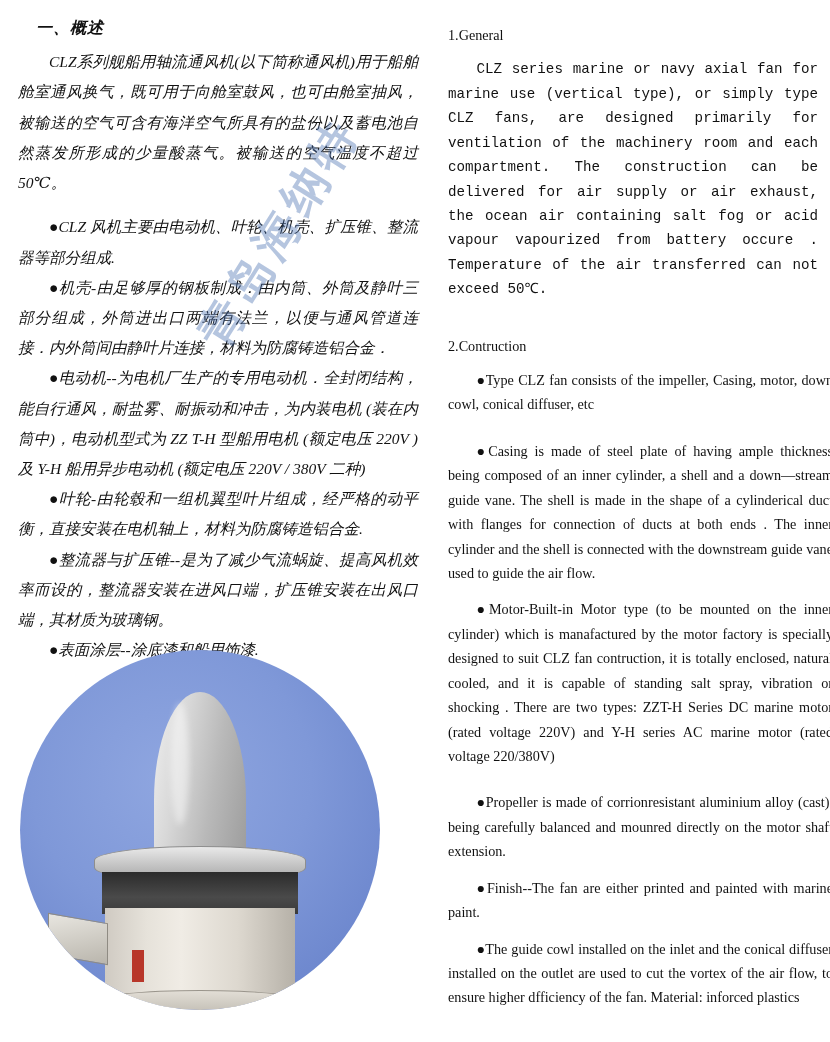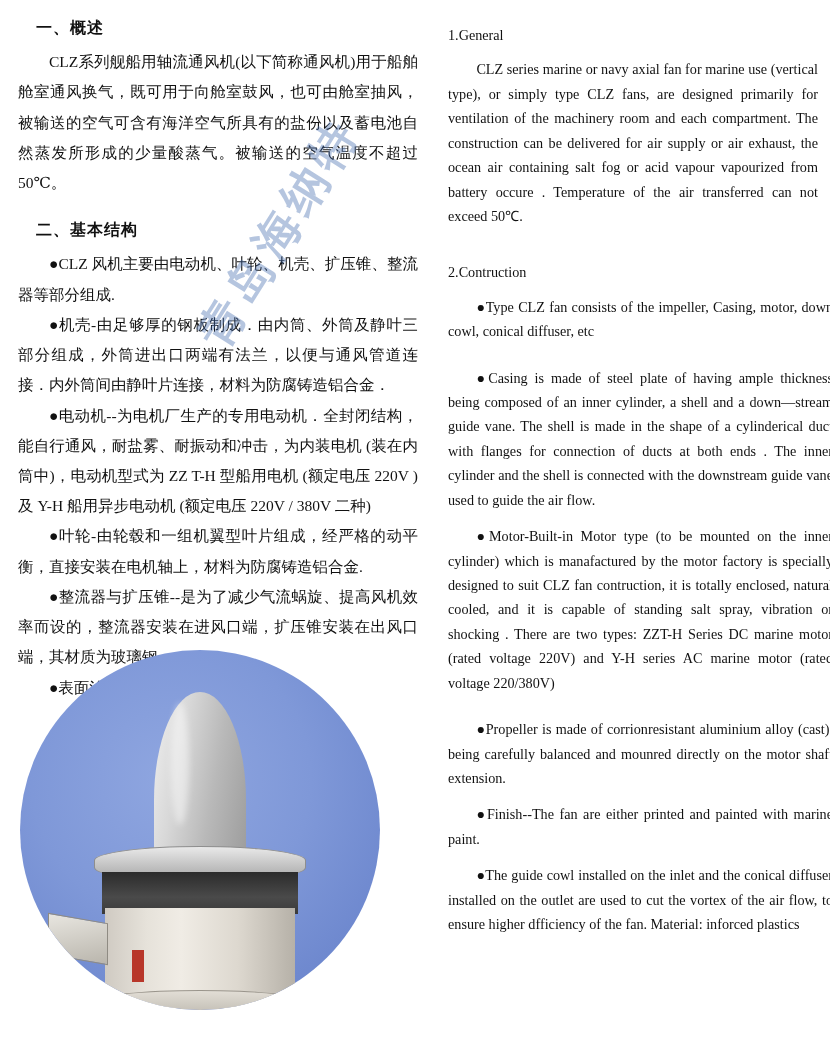--- a/index.html
+++ b/index.html
@@ -22,20 +22,21 @@
   }
   .col {
     position: absolute;
     top: 0;
     box-sizing: border-box;
   }
   .col-left {
     left: 18px;
     width: 400px;
     padding-top: 10px;
+    font-style: italic;
   }
   .col-right {
     left: 448px;
     width: 385px;
     padding-top: 23px;
   }
 
   
   .zh {
     font-family: "Liberation Serif", "DejaVu Serif", serif;
@@ -67,20 +68,21 @@
     text-align: justify;
     color: #111;
   }
   .en-heading {
     font-size: 14.2px;
     margin: 0 0 10px 0;
   }
   .en-para {
     margin: 0 15px 14px 0;
     text-indent: 2em;
+    font-family: Liberation Mono, monospace;
   }
   .en-bullet {
     margin: 0 0 12px 0;
     text-indent: 2em;
   }
   .gap-lg { height: 18px; }
   .gap-md { height: 10px; }
 
   
   .photo-wrap {
@@ -206,21 +208,20 @@
 <div class="page">
 
   <div class="col col-left zh">
 
     <div class="zh-heading">一、概述</div>
 
     <p class="zh-para">CLZ系列舰船用轴流通风机(以下简称通风机)用于船舶舱室通风换气，既可用于向舱室鼓风，也可由舱室抽风，被输送的空气可含有海洋空气所具有的盐份以及蓄电池自然蒸发所形成的少量酸蒸气。被输送的空气温度不超过 50℃。</p>
 
     <div style="height:12px"></div>
 
-    <div class="zh-heading">二、基本结构</div>
 
     <p class="zh-bullet">●CLZ 风机主要由电动机、叶轮、机壳、扩压锥、整流器等部分组成.</p>
     <p class="zh-bullet">●机壳-由足够厚的钢板制成．由内筒、外筒及静叶三部分组成，外筒进出口两端有法兰，以便与通风管道连接．内外筒间由静叶片连接，材料为防腐铸造铝合金．</p>
     <p class="zh-bullet">●电动机--为电机厂生产的专用电动机．全封闭结构，能自行通风，耐盐雾、耐振动和冲击，为内装电机 (装在内筒中)，电动机型式为 ZZ T-H 型船用电机 (额定电压 220V ) 及 Y-H 船用异步电动机 (额定电压 220V / 380V 二种)</p>
     <p class="zh-bullet">●叶轮-由轮毂和一组机翼型叶片组成，经严格的动平衡，直接安装在电机轴上，材料为防腐铸造铝合金.</p>
     <p class="zh-bullet">●整流器与扩压锥--是为了减少气流蜗旋、提高风机效率而设的，整流器安装在进风口端，扩压锥安装在出风口端，其材质为玻璃钢。</p>
     <p class="zh-bullet">●表面涂层--涂底漆和船用饰漆.</p>
   </div>
 
   <div class="col col-right en">

